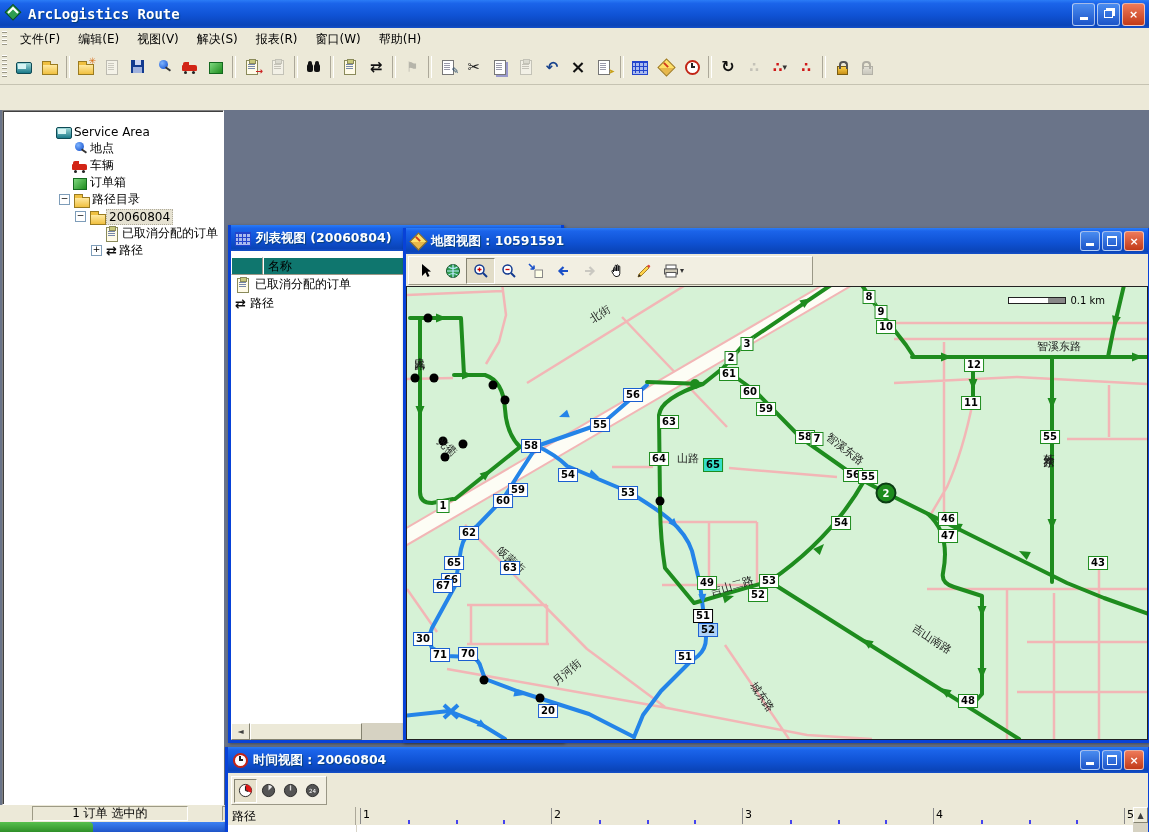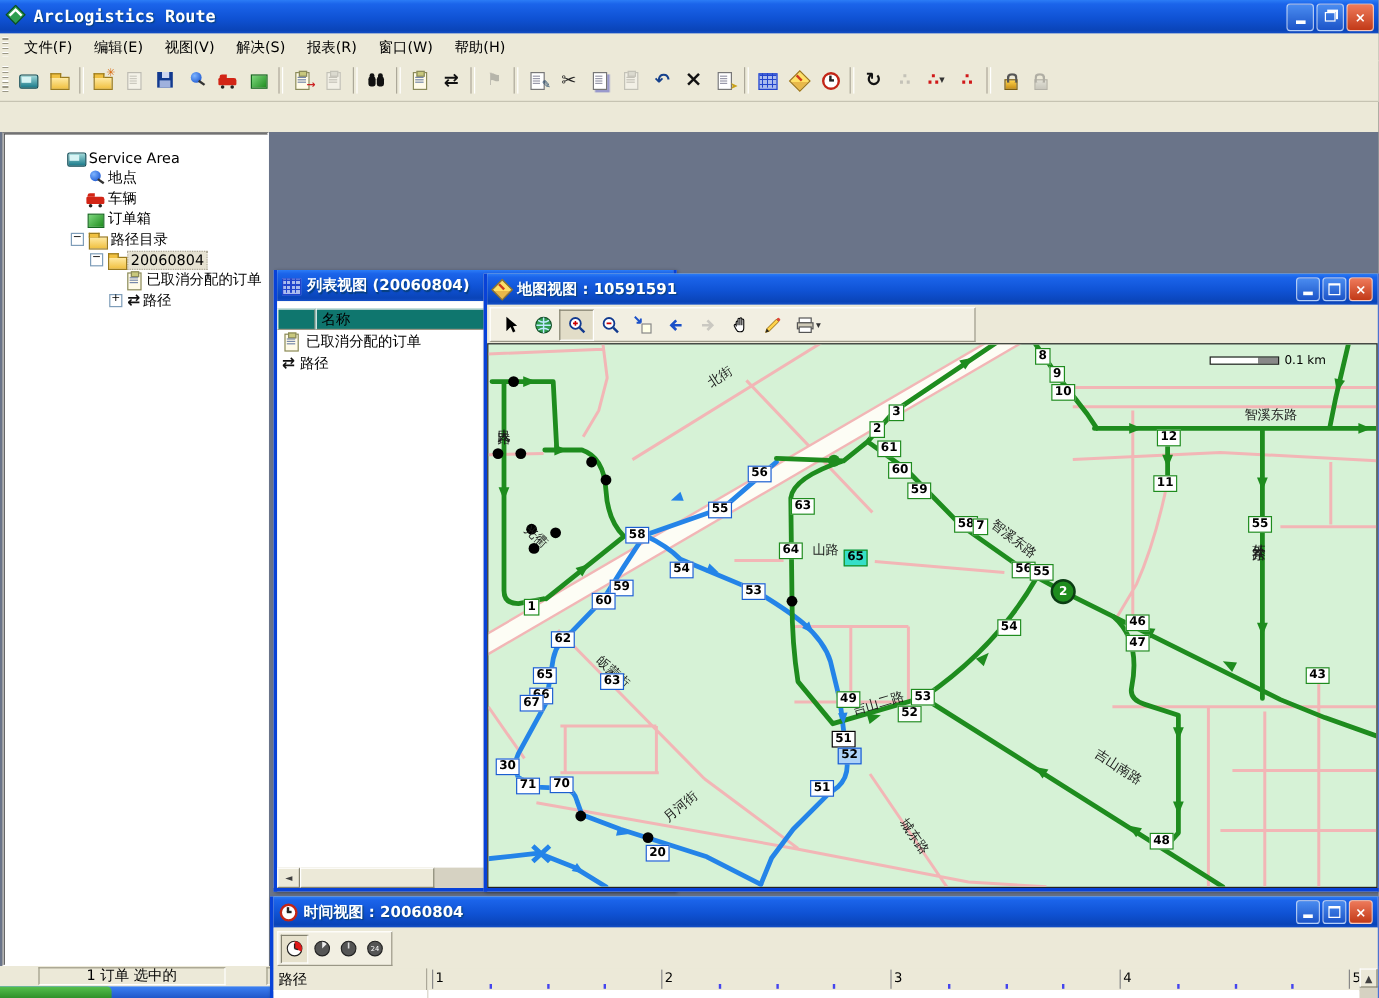--- a/index.html
+++ b/index.html
@@ -617,21 +617,21 @@
               <circle cx="77" cy="393" r="4.5"></circle>
               <circle cx="133" cy="411" r="4.5"></circle>
             </g>
         </svg>
         <div id="mapLabels" style="position:absolute;inset:0;">
             <div class="stop " style="left: 462px; top: 10px;">8</div>
             <div class="stop " style="left: 474px; top: 25px;">9</div>
             <div class="stop " style="left: 479px; top: 40px;">10</div>
             <div class="stop " style="left: 340px; top: 57px;">3</div>
             <div class="stop " style="left: 324px; top: 71px;">2</div>
-            <div class="stop " style="left: 334px; top: 87px;">61</div>
+            <div class="stop " style="left: 322px; top: 87px;">61</div>
             <div class="stop " style="left: 343px; top: 105px;">60</div>
             <div class="stop " style="left: 359px; top: 122px;">59</div>
             <div class="stop " style="left: 398px; top: 150px;">58</div>
             <div class="stop " style="left: 410px; top: 152px;">7</div>
             <div class="stop " style="left: 262px; top: 135px;">63</div>
             <div class="stop " style="left: 252px; top: 172px;">64</div>
             <div class="stop " style="left: 446px; top: 188px;">56</div>
             <div class="stop " style="left: 461px; top: 190px;">55</div>
             <div class="stop " style="left: 567px; top: 78px;">12</div>
             <div class="stop " style="left: 564px; top: 116px;">11</div>

